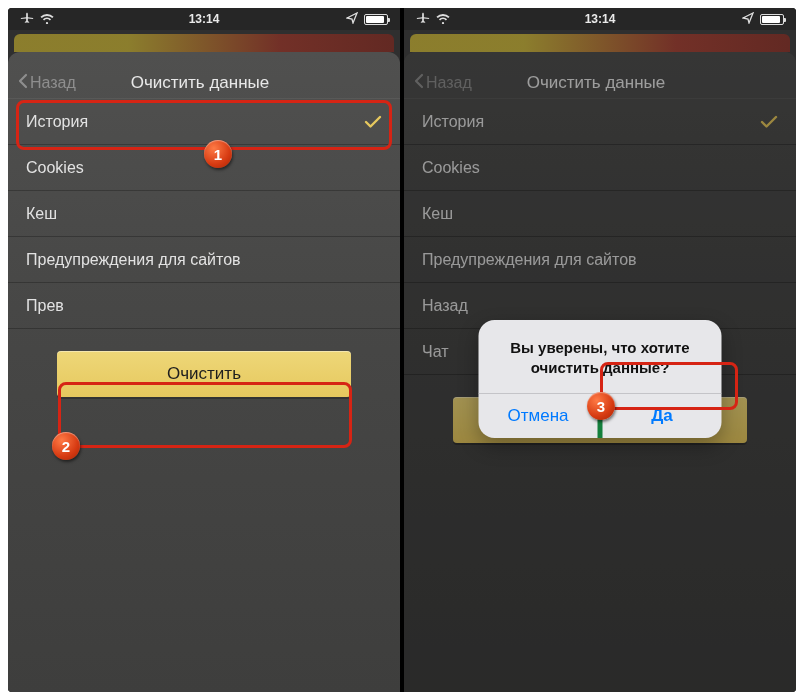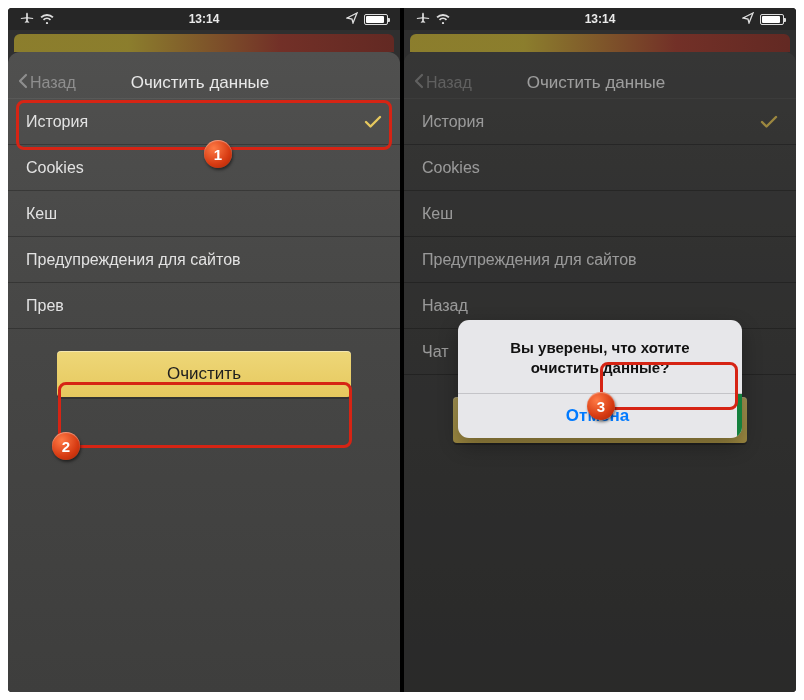--- a/index.html
+++ b/index.html
@@ -183,23 +183,23 @@
   
   .dim {
     position: absolute;
     inset: 0;
     background: rgba(0,0,0,0.32);
   }
   .alert {
     position: absolute;
     left: 50%; transform: translateX(-50%);
     top: 268px;
-    width: 284px;
+    width: 243px;
     background: #e7e7ea;
-    border-radius: 11px;
+    border-radius: 16px;
     overflow: hidden;
     box-shadow: 0 8px 20px rgba(0,0,0,0.3);
   }
   .alert-msg {
     padding: 18px 20px 16px;
     text-align: center;
     color: #111;
     font-size: 15px;
     font-weight: 600;
     line-height: 1.3;
@@ -383,20 +383,21 @@
       <div class="btn-wrap">
         <button class="clear-btn">Очистить</button>
       </div>
 
       <div class="dim"></div>
 
       <div class="alert">
         <div class="alert-msg">Вы уверены, что хотите очистить данные?</div>
         <div class="alert-buttons">
           <div>Отмена</div>
+          <div>Да</div>
         </div>
       </div>
     </div>
 
     <div class="annot" style="left:196px; top:354px; width:138px; height:48px;"></div>
     <div class="badge" style="left:183px; top:384px;">3</div>
   </div>
 
 </div>
 

